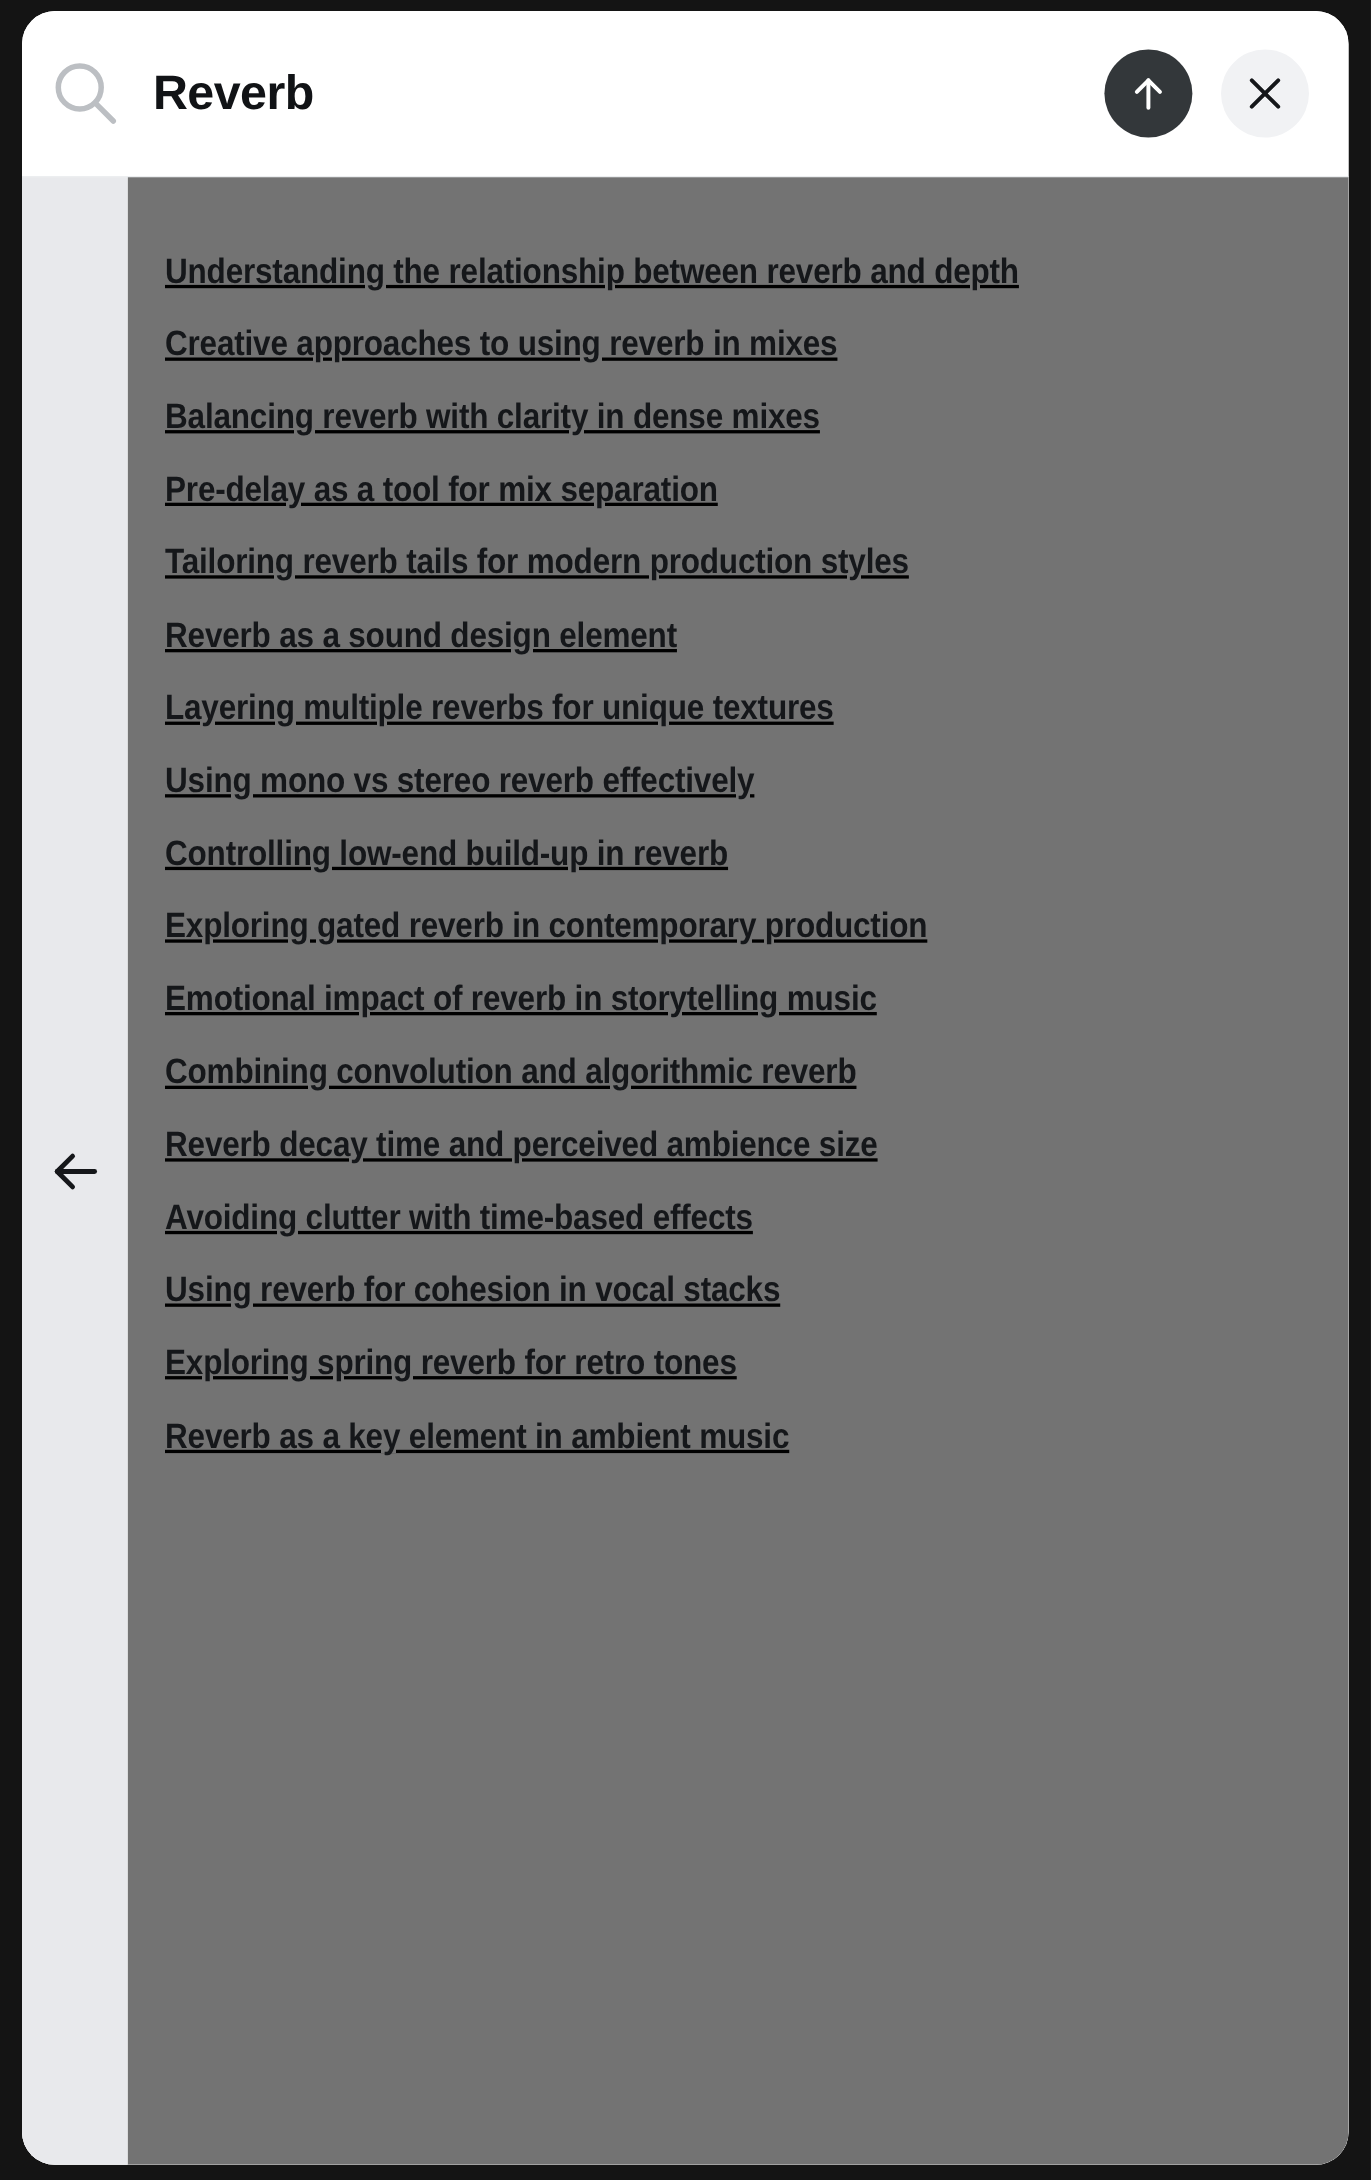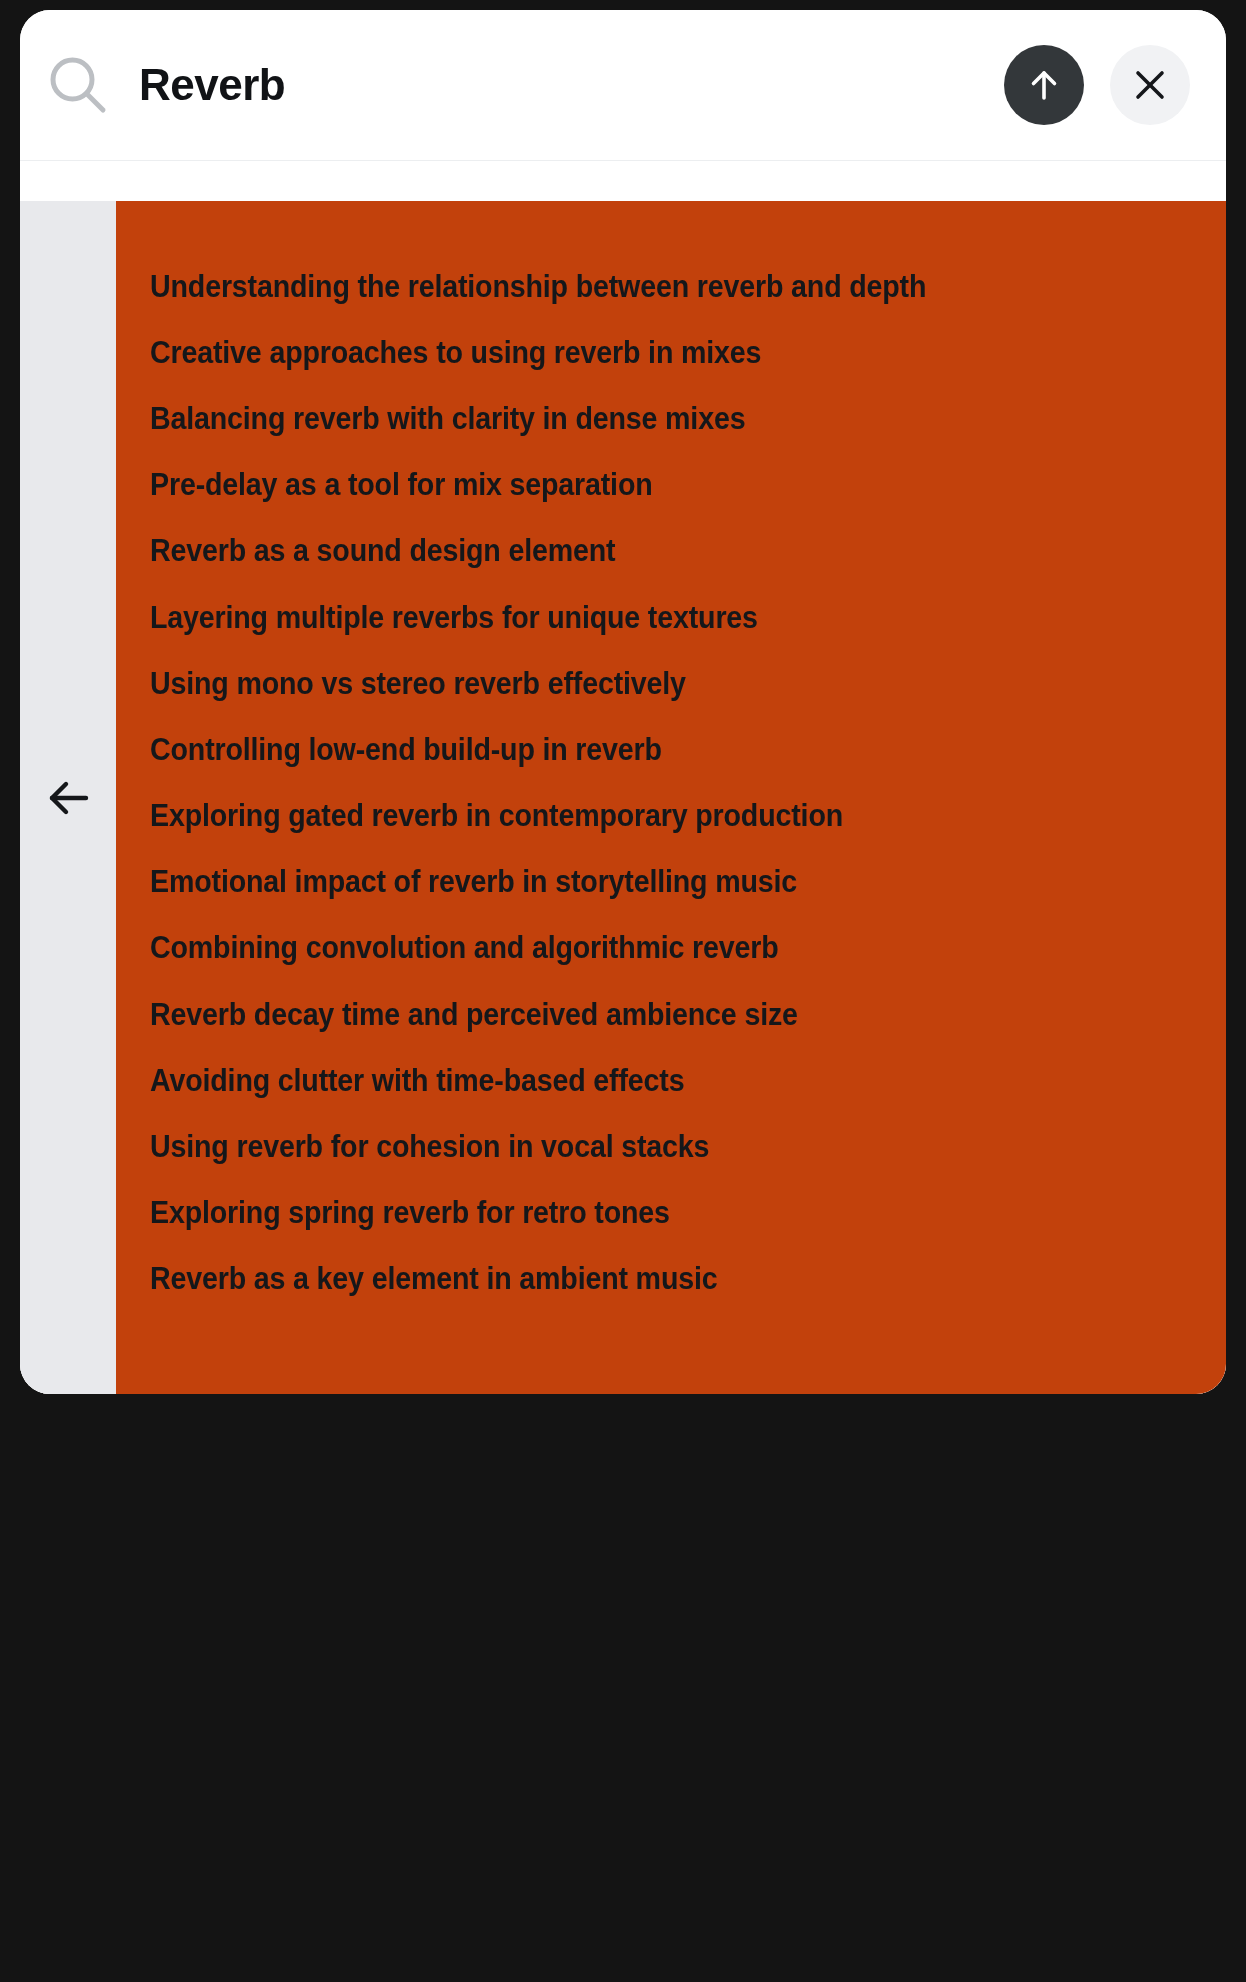--- a/index.html
+++ b/index.html
@@ -21,27 +21,26 @@
     height: 1982px;
     background: #141414;
   }
 
   
   .card {
     position: absolute;
     left: 20px;
     top: 10px;
     width: 1206px;
-    height: 1384px;
+    height: 1958px;
     background: #ffffff;
     border-radius: 30px;
     overflow: hidden;
     display: flex;
     flex-direction: column;
-    gap: 40px;
   }
 
   
   .search-header {
     position: relative;
     height: 151px;
     flex: 0 0 151px;
     background: #ffffff;
     display: flex;
     align-items: center;
@@ -113,24 +112,25 @@
     background: transparent;
     padding: 0;
     cursor: pointer;
     display: flex;
     align-items: center;
     justify-content: center;
   }
 
   .suggestions {
     flex: 1 1 auto;
-    background: #c2410c;
+    background: #737373;
     padding: 52px 0 0 0;
     overflow: hidden;
     min-width: 0;
+    text-decoration: underline;
   }
 
   .suggestion {
     height: 66.2px;
     display: flex;
     align-items: center;
     padding: 0 24px 0 34px;
     box-sizing: border-box;
     cursor: pointer;
     white-space: nowrap;
@@ -194,20 +194,23 @@
           <div class="suggestion">
             <span class="suggestion-text" style="color: rgb(21, 23, 26);">Creative approaches to using reverb in mixes</span>
           </div>
           <div class="suggestion">
             <span class="suggestion-text" style="color: rgb(21, 23, 26);">Balancing reverb with clarity in dense mixes</span>
           </div>
           <div class="suggestion">
             <span class="suggestion-text" style="color: rgb(21, 23, 26);">Pre-delay as a tool for mix separation</span>
           </div>
           <div class="suggestion">
+            <span class="suggestion-text" style="color: rgb(21, 23, 26);">Tailoring reverb tails for modern production styles</span>
+          </div>
+          <div class="suggestion">
             <span class="suggestion-text" style="color: rgb(21, 23, 26);">Reverb as a sound design element</span>
           </div>
           <div class="suggestion">
             <span class="suggestion-text" style="color: rgb(21, 23, 26);">Layering multiple reverbs for unique textures</span>
           </div>
           <div class="suggestion">
             <span class="suggestion-text" style="color: rgb(21, 23, 26);">Using mono vs stereo reverb effectively</span>
           </div>
           <div class="suggestion">
             <span class="suggestion-text" style="color: rgb(21, 23, 26);">Controlling low-end build-up in reverb</span>

